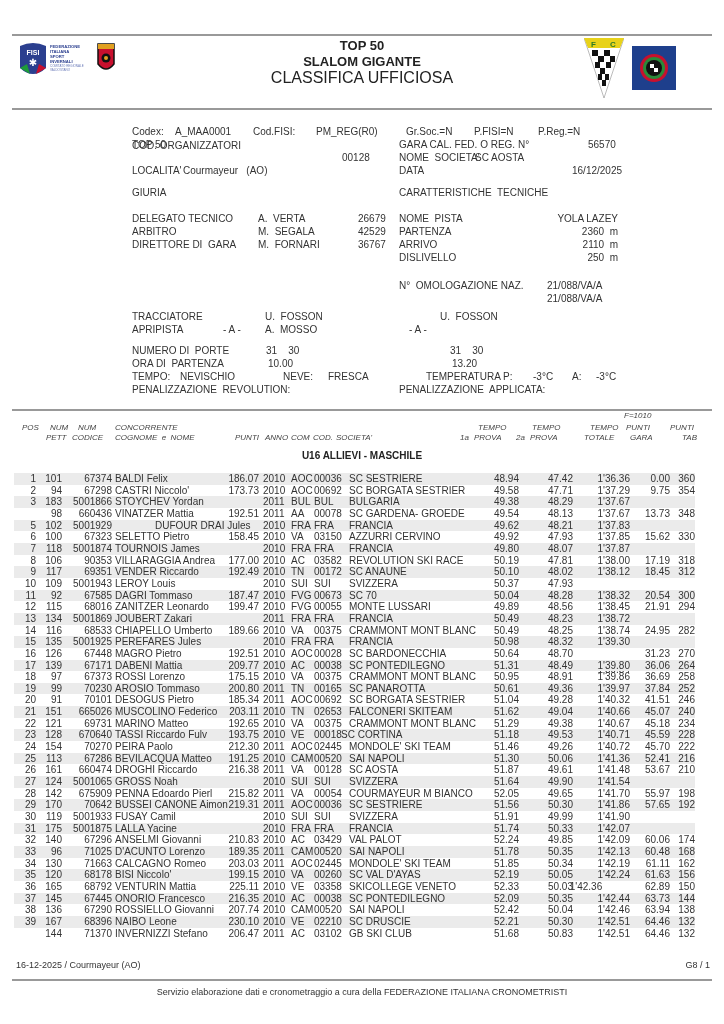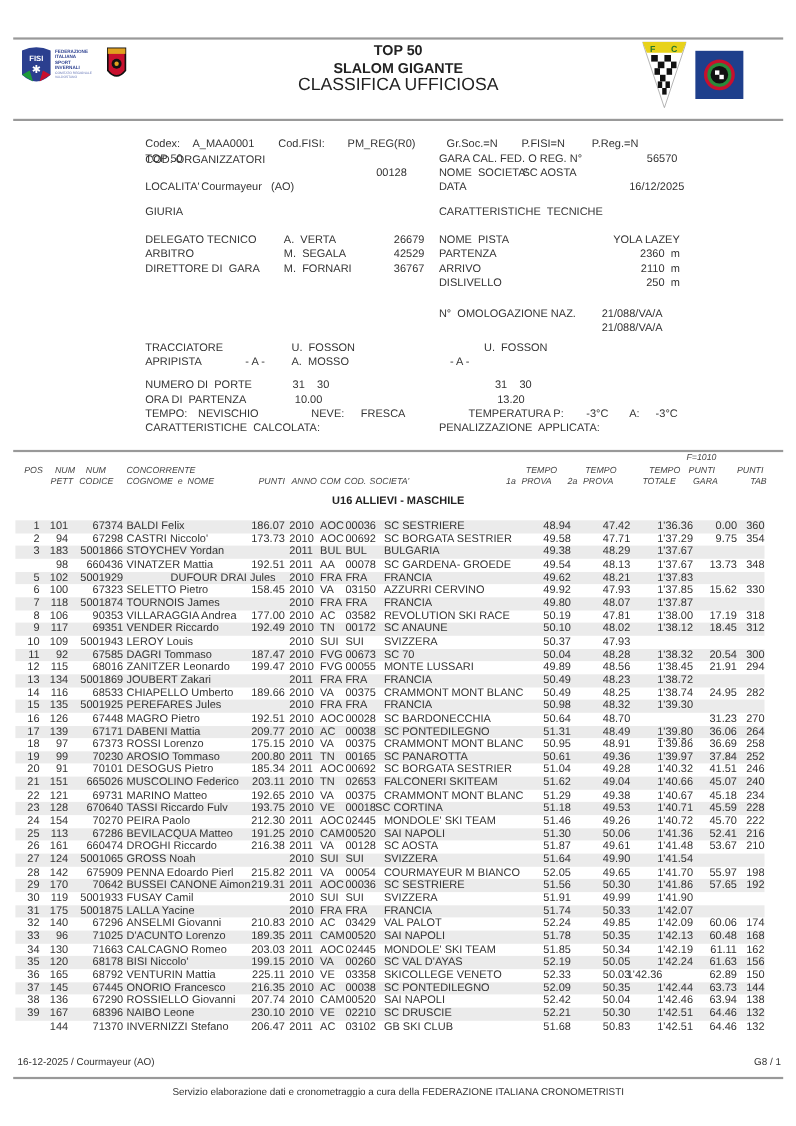--- a/index.html
+++ b/index.html
@@ -119,21 +119,21 @@
 <div class="info" style="left:268px; top:358px;">10.00</div>
 <div class="info" style="left:452px; top:358px;">13.20</div>
 <div class="info" style="left:132px; top:371px;">TEMPO:</div>
 <div class="info" style="left:180px; top:371px;">NEVISCHIO</div>
 <div class="info" style="left:283px; top:371px;">NEVE:</div>
 <div class="info" style="left:328px; top:371px;">FRESCA</div>
 <div class="info" style="left:426px; top:371px;">TEMPERATURA P:</div>
 <div class="info" style="left:533px; top:371px;">-3°C</div>
 <div class="info" style="left:572px; top:371px;">A:</div>
 <div class="info" style="left:596px; top:371px;">-3°C</div>
-<div class="info" style="left:132px; top:384px;">CARATTERISTICHE  CALCOLATA:</div>
+<div class="info" style="left:132px; top:384px;">PENALIZZAZIONE  REVOLUTION:</div>
 <div class="info" style="left:399px; top:384px;">PENALIZZAZIONE  APPLICATA:</div>
 
 <div class="info" style="left:406px; top:126px;">Gr.Soc.=N</div>
 <div class="info" style="left:474px; top:126px;">P.FISI=N</div>
 <div class="info" style="left:538px; top:126px;">P.Reg.=N</div>
 <div class="info" style="left:399px; top:139px;">GARA CAL. FED. O REG. N°</div>
 <div class="info" style="left:588px; top:139px;">56570</div>
 <div class="info" style="left:399px; top:152px;">NOME  SOCIETA'</div>
 <div class="info" style="left:475px; top:152px;">SC AOSTA</div>
 <div class="info" style="left:399px; top:165px;">DATA</div>

